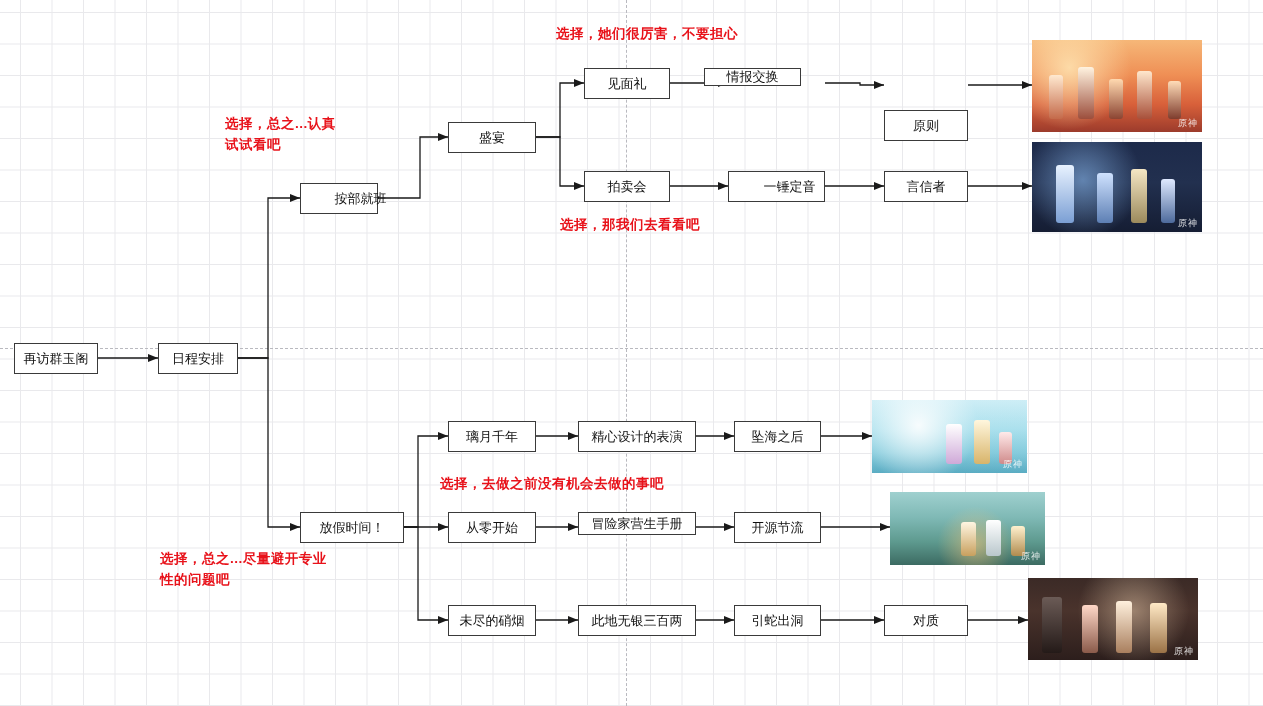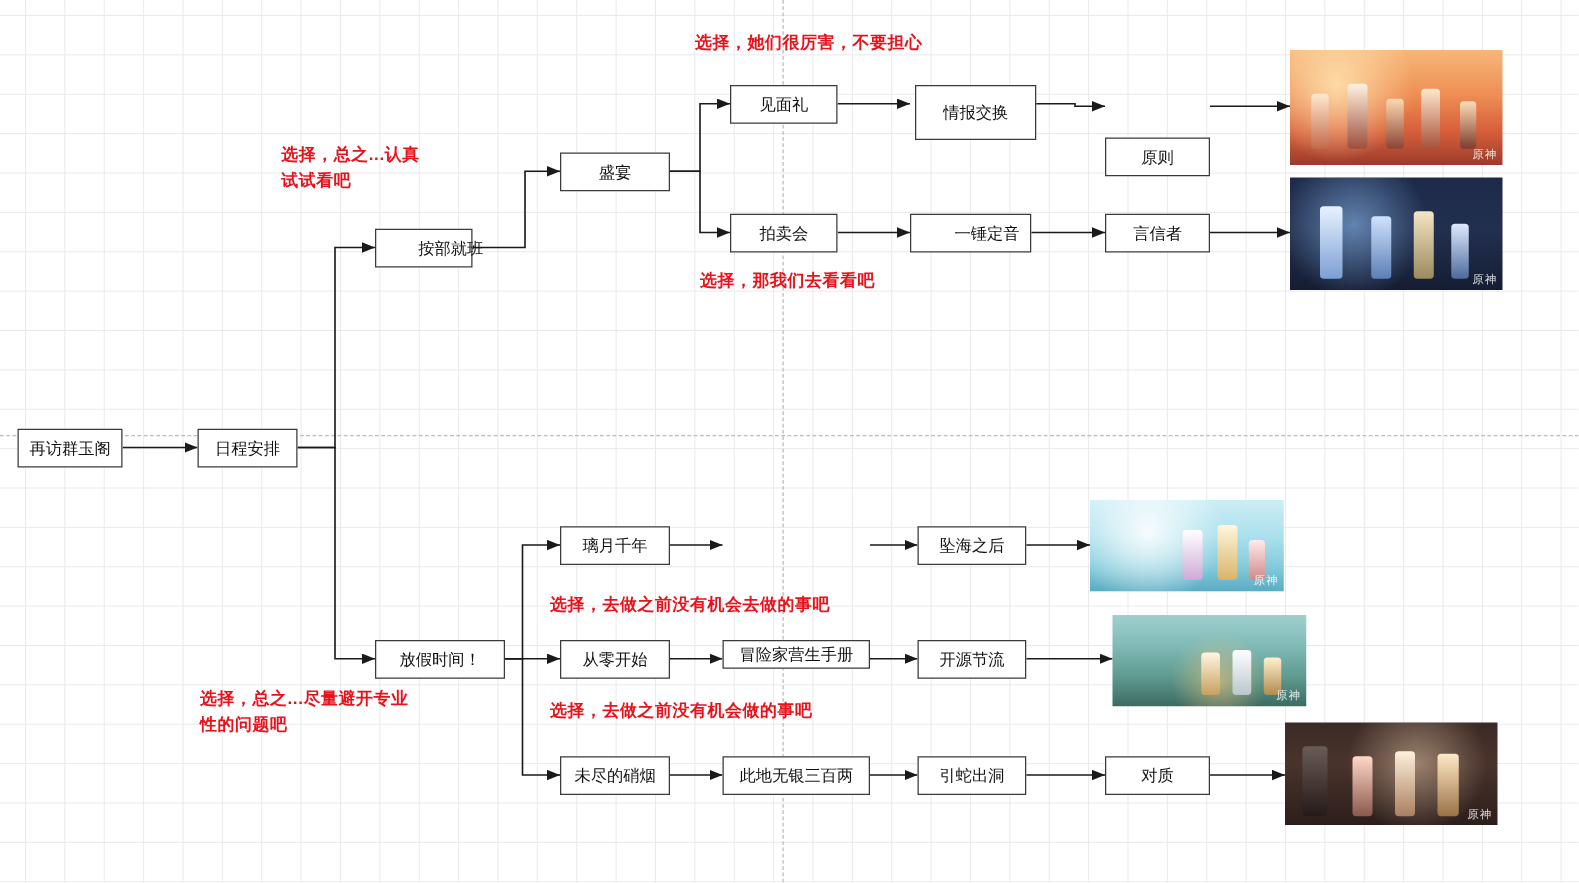--- a/index.html
+++ b/index.html
@@ -170,44 +170,44 @@
       <path d="M821,620 L884,620"></path>
       <path d="M968,620 L1028,620"></path>
     </g>
   </svg>
 
   <div class="node" style="left:14px;  top:343px; width:84px;  height:31px;">再访群玉阁</div>
   <div class="node" style="left:158px; top:343px; width:80px;  height:31px;">日程安排</div>
   <div class="node" style="left:300px; top:183px; width:78px;  height:31px;padding-left:43px;">按部就班</div>
   <div class="node" style="left:448px; top:122px; width:88px;  height:31px;">盛宴</div>
   <div class="node" style="left:584px; top:68px;  width:86px;  height:31px;">见面礼</div>
-  <div class="node" style="left:732px; top:68px;  width:97px;  height:44px;">情报交换</div>
+  <div class="node" style="left:704px; top:68px;  width:97px;  height:18px;">情报交换</div>
   <div class="node" style="left:884px; top:70px;  width:84px;  height:31px;margin-top:40px;">原则</div>
   <div class="node" style="left:584px; top:171px; width:86px;  height:31px;">拍卖会</div>
   <div class="node" style="left:728px; top:171px; width:97px;  height:31px;padding-left:26px;">一锤定音</div>
   <div class="node" style="left:884px; top:171px; width:84px;  height:31px;">言信者</div>
   <div class="node" style="left:300px; top:512px; width:104px; height:31px;">放假时间！</div>
   <div class="node" style="left:448px; top:421px; width:88px;  height:31px;">璃月千年</div>
+  <div class="node" style="left:578px; top:421px; width:118px; height:31px;">精心设计的表演</div>
   <div class="node" style="left:734px; top:421px; width:87px;  height:31px;">坠海之后</div>
   <div class="node" style="left:448px; top:512px; width:88px;  height:31px;">从零开始</div>
   <div class="node" style="left:578px; top:512px; width:118px; height:23px;">冒险家营生手册</div>
   <div class="node" style="left:734px; top:512px; width:87px;  height:31px;">开源节流</div>
   <div class="node" style="left:448px; top:605px; width:88px;  height:31px;">未尽的硝烟</div>
   <div class="node" style="left:578px; top:605px; width:118px; height:31px;">此地无银三百两</div>
   <div class="node" style="left:734px; top:605px; width:87px;  height:31px;">引蛇出洞</div>
   <div class="node" style="left:884px; top:605px; width:84px;  height:31px;">对质</div>
 
   <div class="label" style="left:556px; top:24px;  width:250px;">选择，她们很厉害，不要担心</div>
   <div class="label" style="left:225px; top:114px; width:180px;">选择，总之...认真
 试试看吧</div>
   <div class="label" style="left:560px; top:215px; width:240px;">选择，那我们去看看吧</div>
   <div class="label" style="left:440px; top:474px; width:360px;">选择，去做之前没有机会去做的事吧</div>
   <div class="label" style="left:160px; top:549px; width:250px;">选择，总之...尽量避开专业
 性的问题吧</div>
-  <div class="label" style="left:440px; top:559px; width:360px;">选择，去做之前没有机会做的事吧</div>
 
   <div class="thumb t1" style="left:1032px; top:40px; width:170px; height:92px;">
     <div class="f" style="left:10%;  width:14px; height:44px; background:linear-gradient(180deg,#ffe9d0,#c46a4a);"></div>
     <div class="f" style="left:27%;  width:16px; height:52px; background:linear-gradient(180deg,#fff3e0,#9c4e3c);"></div>
     <div class="f" style="left:45%;  width:14px; height:40px; background:linear-gradient(180deg,#ffd9b0,#8b4432);"></div>
     <div class="f" style="left:62%;  width:15px; height:48px; background:linear-gradient(180deg,#ffe7cc,#a8503a);"></div>
     <div class="f" style="left:80%;  width:13px; height:38px; background:linear-gradient(180deg,#ffdcb8,#7e3c2d);"></div>
     <div class="wm">原神</div>
   </div>
 

